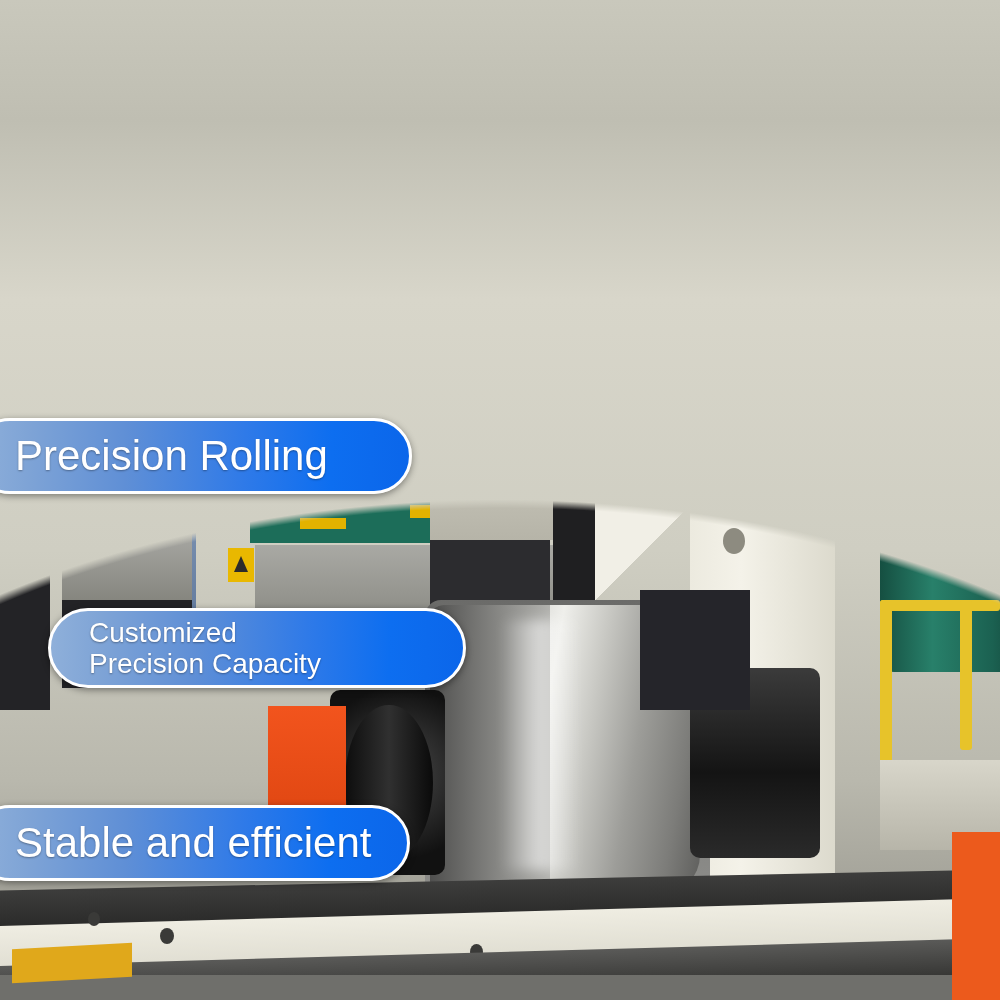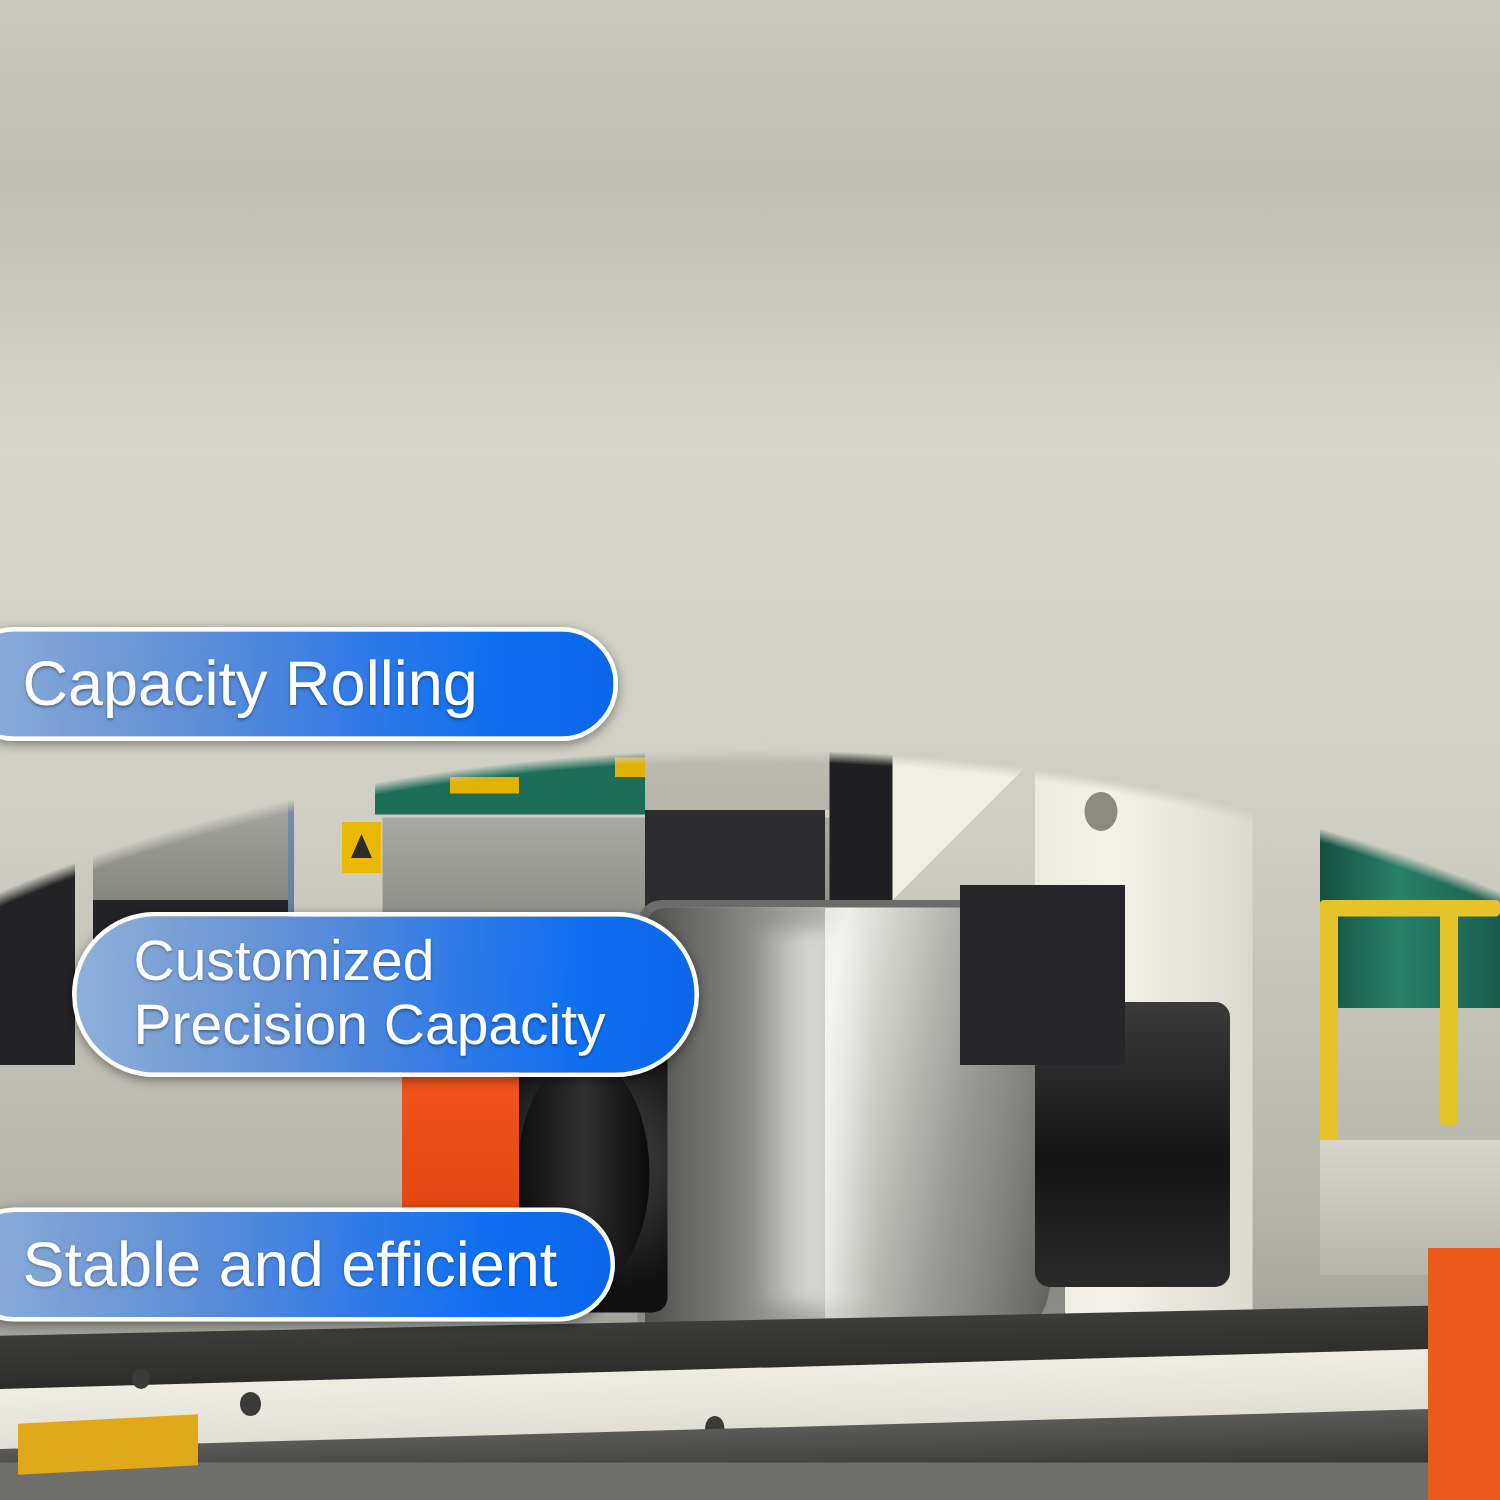--- a/index.html
+++ b/index.html
@@ -142,22 +142,22 @@
     display:flex;align-items:center;
     color:#ffffff;
     text-shadow:0 1px 2px rgba(0,0,0,.35);
     box-sizing:border-box;
   }
   .badge-1{
     left:-28px;top:418px;width:440px;height:76px;
     padding-left:40px;font-size:42px;
   }
   .badge-2{
-    left:48px;top:608px;width:418px;height:110px;
-    padding-left:38px;font-size:38px;line-height:1.12;
+    left:48px;top:608px;width:418px;height:80px;
+    padding-left:38px;font-size:28px;line-height:1.12;
   }
   .badge-3{
     left:-28px;top:805px;width:438px;height:76px;
     padding-left:40px;font-size:42px;
   }
   .badge-line{display:block;}
 </style>
 </head>
 <body>
 
@@ -247,21 +247,21 @@
         </g>
       </svg>
     </div>
 
     <div class="title">20-HIGH-MILL</div>
 
     <div class="arc"></div>
   </div>
 
   <div class="badge badge-1">
-    <span class="badge-line">Capacity Rolling</span>
+    <span class="badge-line">Precision Rolling</span>
   </div>
 
   <div class="badge badge-2">
     <div>
       <span class="badge-line">Customized</span>
       <span class="badge-line">Precision Capacity</span>
     </div>
   </div>
 
   <div class="badge badge-3">

